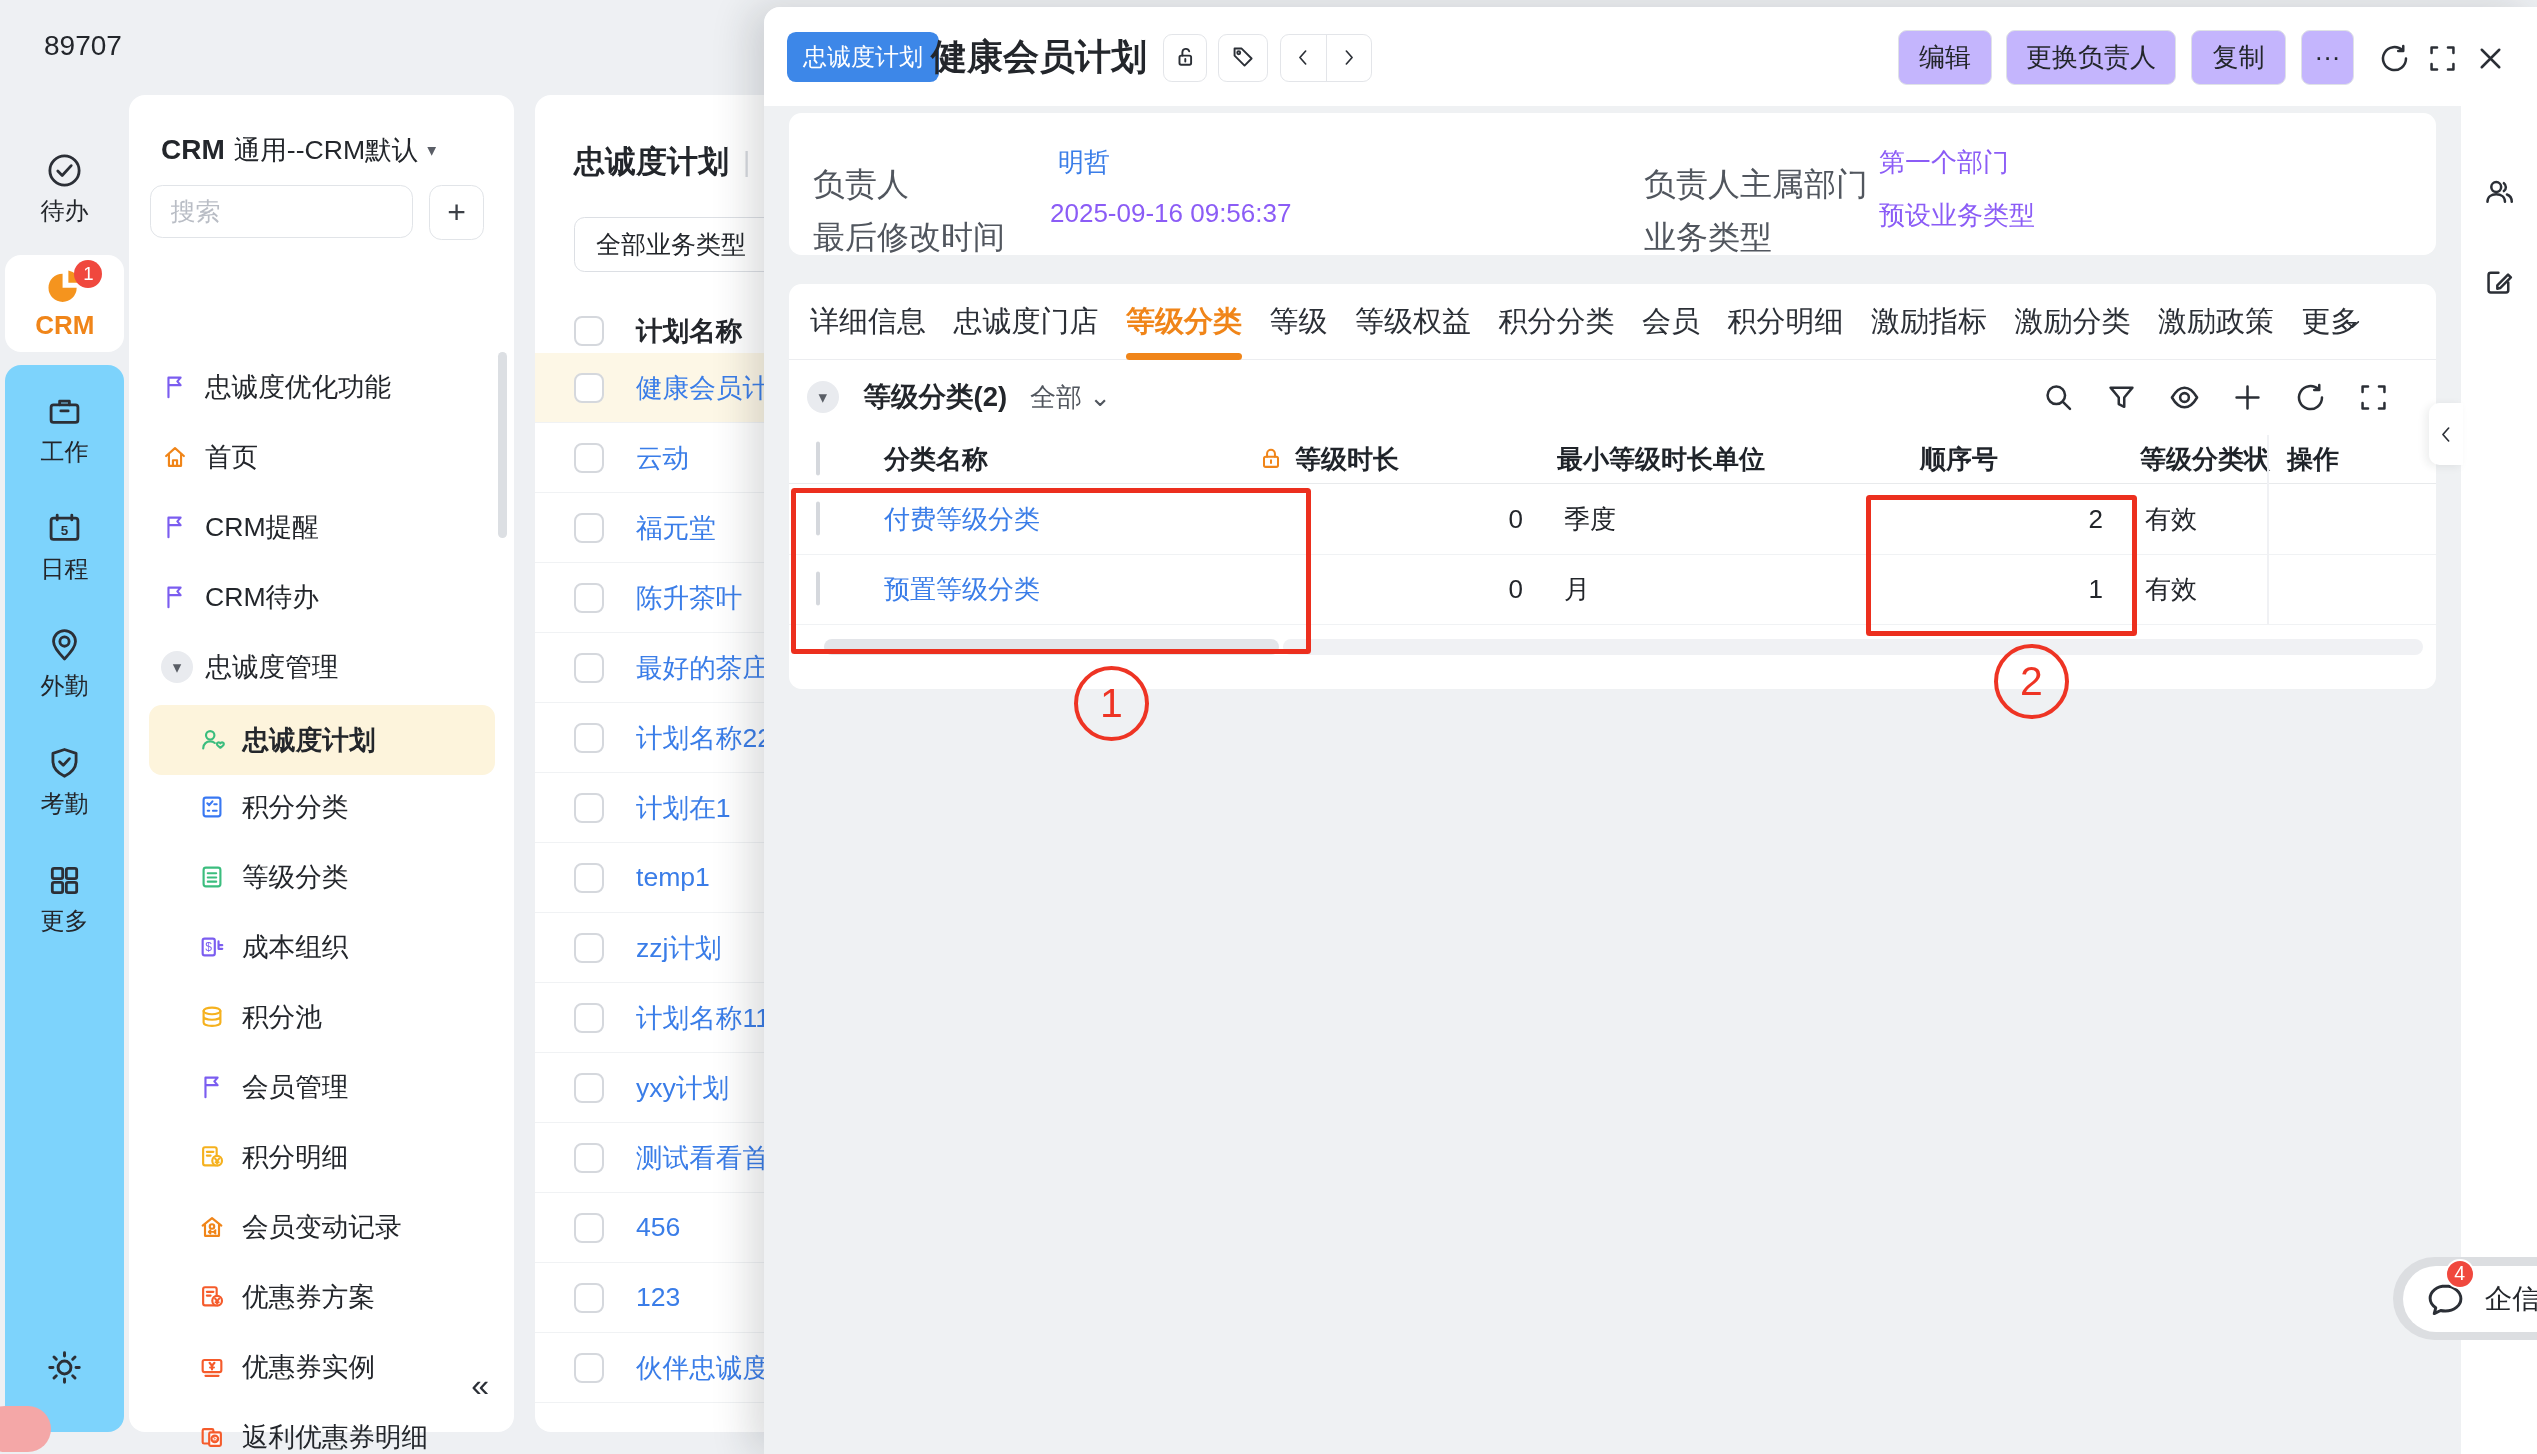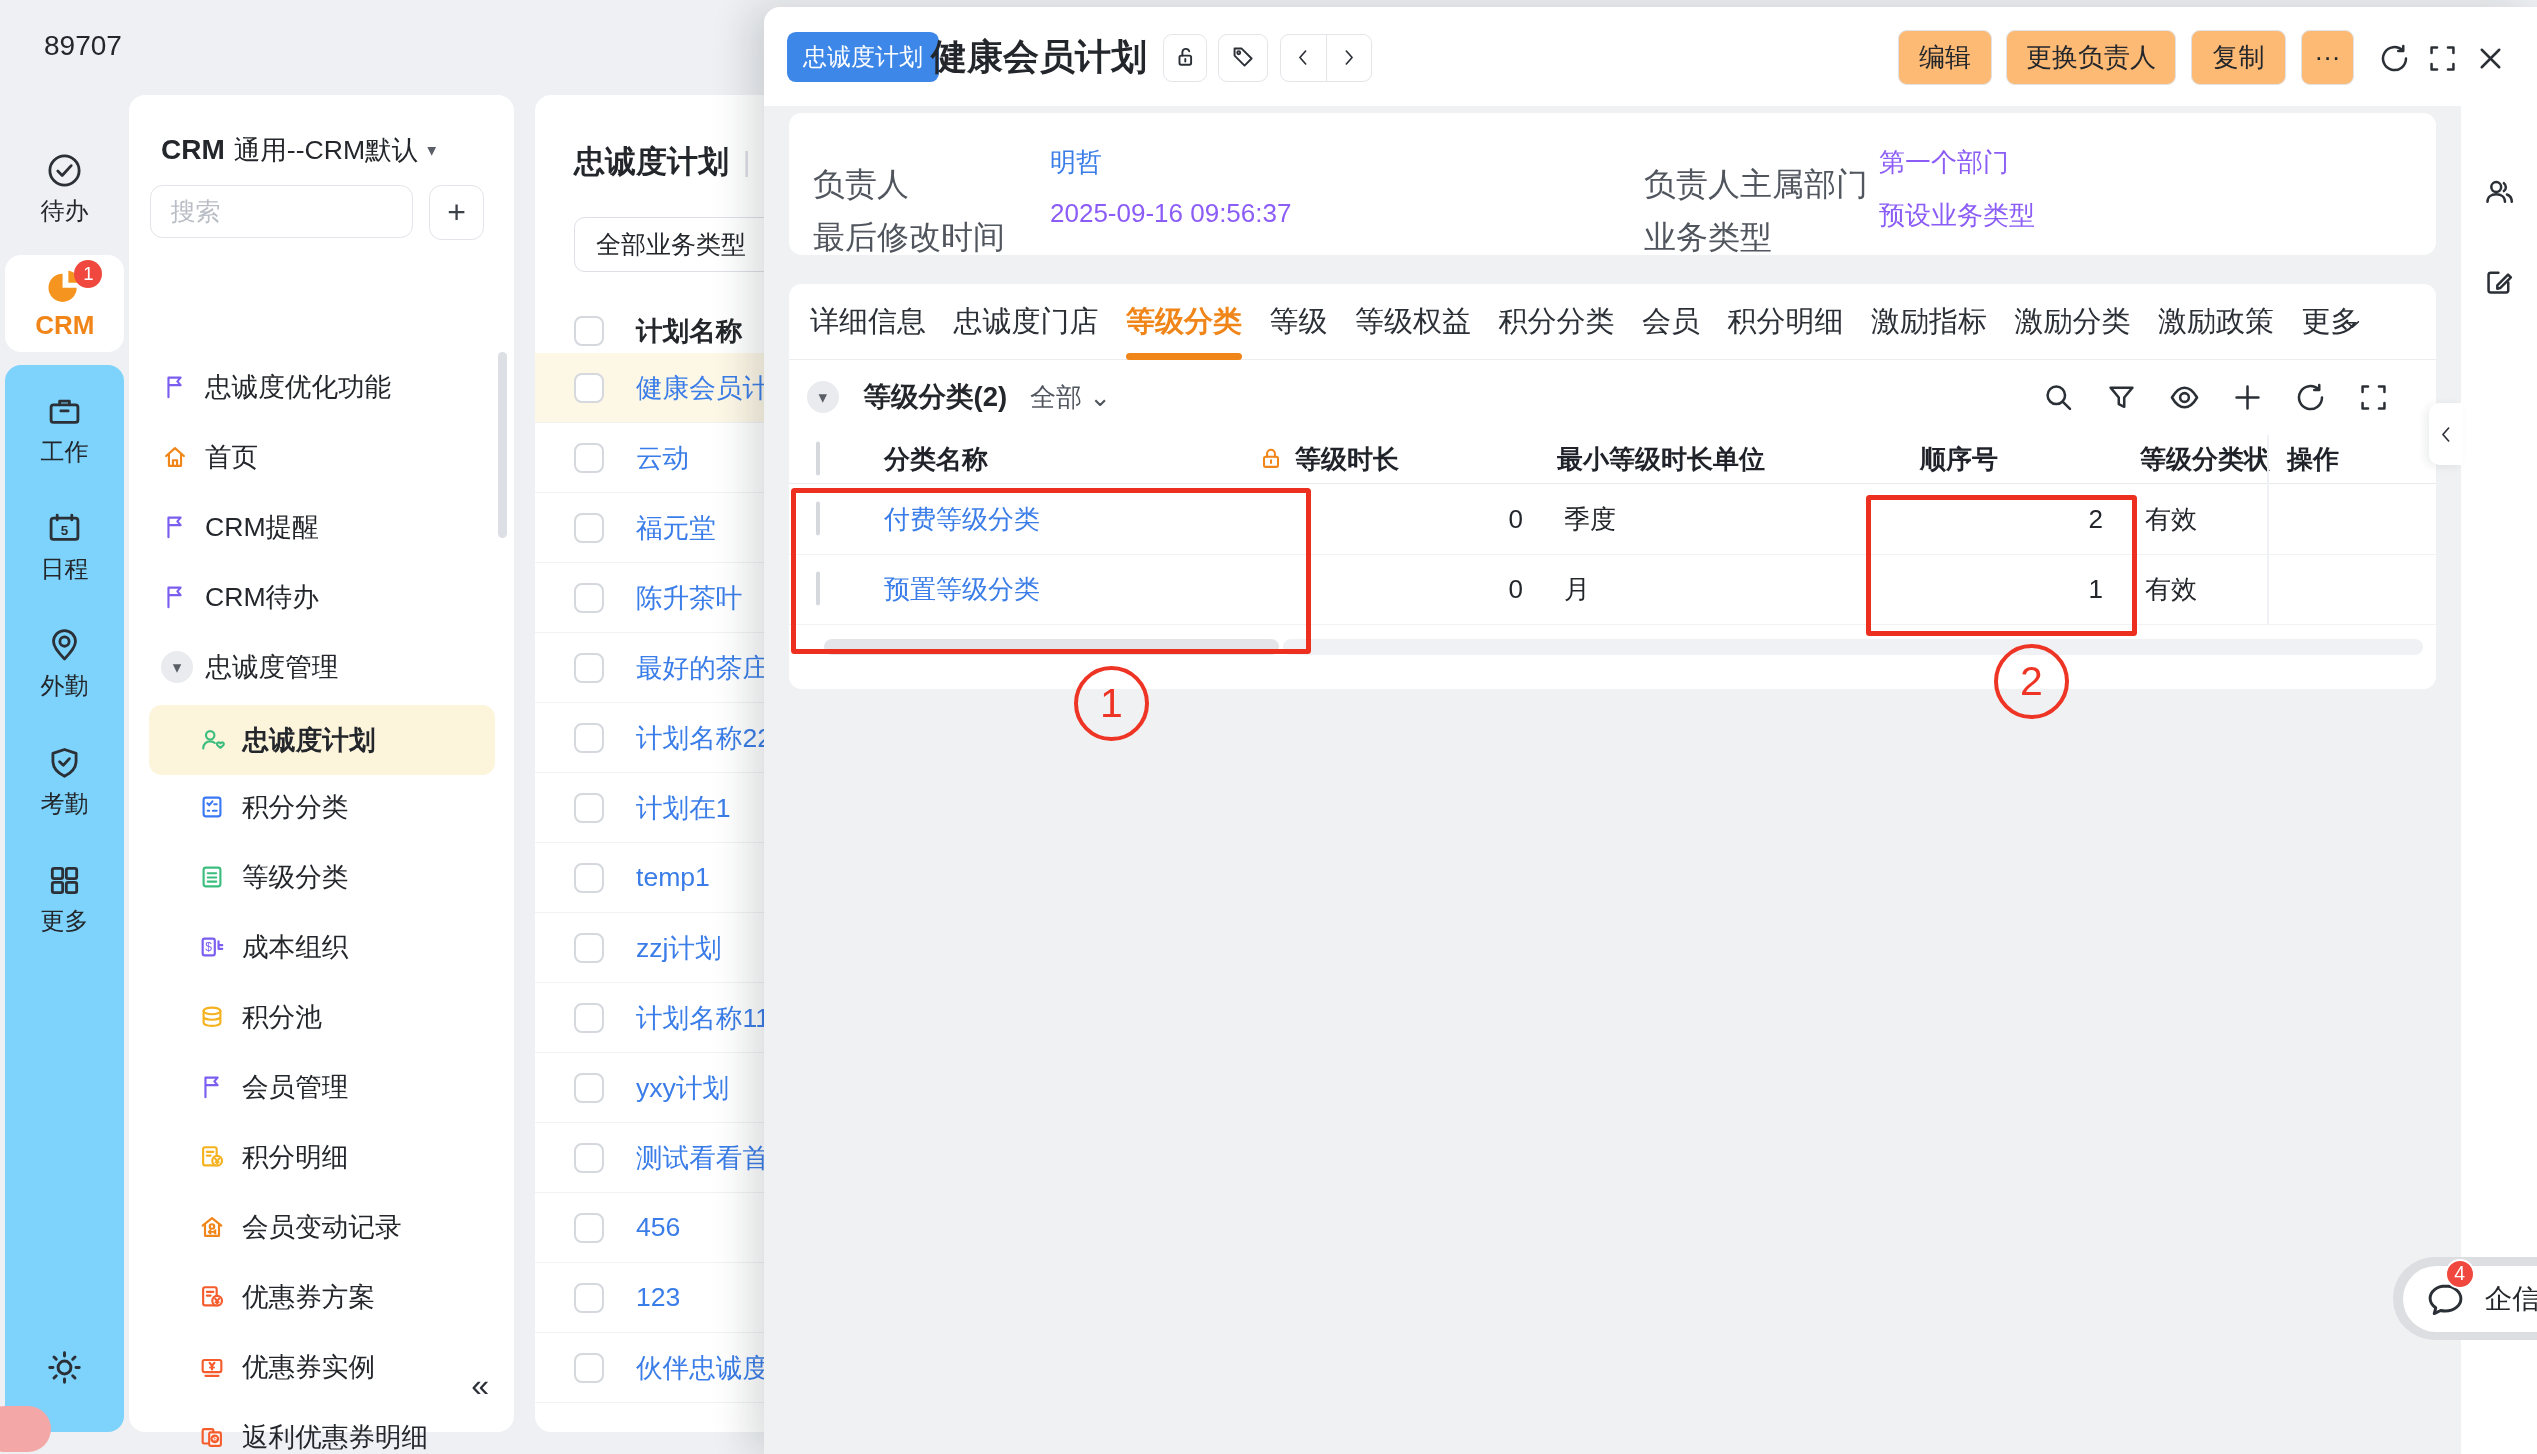--- a/index.html
+++ b/index.html
@@ -62,28 +62,28 @@
   #d-header{position:absolute;left:0;top:0;width:1774px;height:99px;background:#fff;border-top-left-radius:16px;}
   #d-badge{position:absolute;left:23px;top:25px;height:50px;border-radius:8.9px;background:#3d87e8;color:#fff;
            font-size:24px;display:flex;align-items:center;padding:0 16px;}
   #d-title{position:absolute;left:167px;top:32px;font-size:36px;font-weight:bold;line-height:1;}
   .hbtn{position:absolute;top:26.6px;height:48px;border:1.8px solid #e3e5e9;border-radius:8.9px;background:#fff;
         display:flex;align-items:center;justify-content:center;box-sizing:border-box;}
   #d-pager{position:absolute;left:516px;top:26.6px;width:92px;height:48px;border:1.8px solid #e3e5e9;border-radius:8.9px;
            background:#fff;display:flex;box-sizing:border-box;}
   #d-pager .half{width:50%;display:flex;align-items:center;justify-content:center;}
   #d-pager .half:first-child{border-right:1.8px solid #e3e5e9;}
-  .tbtn{position:absolute;top:23px;height:55px;border:1.8px solid #dfe2e6;border-radius:8.9px;background:#fdba74;
+  .tbtn{position:absolute;top:23px;height:55px;border:1.8px solid #dfe2e6;border-radius:8.9px;background:#c4b5fd;
         font-size:26px;color:#23262b;display:flex;align-items:center;justify-content:center;box-sizing:border-box;}
   .wicon{position:absolute;top:34px;width:35px;height:35px;}
   
   #info-card{position:absolute;left:25px;top:106px;width:1647px;height:142px;background:#fff;border-radius:12.4px;}
   .ilabel{position:absolute;font-size:32px;color:#51565e;white-space:nowrap;margin-top:18px;}
   .ivalue{position:absolute;font-size:26px;color:#8b5cf6;white-space:nowrap;}
-  .ivalue.link{color:#3a7de8;}
+  .ivalue.link{color:#3a7de8;margin-left:8px;}
   
   #tabs-card{position:absolute;left:25px;top:277px;width:1647px;height:405px;background:#fff;border-radius:12.4px;}
   #tabs-row{position:absolute;left:0;top:0;width:1647px;height:76px;display:flex;align-items:center;gap:27.5px;
             padding-left:21px;box-sizing:border-box;border-bottom:1.8px solid #ecedf0;}
   .tab{position:relative;font-size:29px;color:#2b2f36;height:76px;display:flex;align-items:center;white-space:nowrap;}
   .tab.active{color:#f08519;font-weight:bold;}
   .tab.active::after{content:"";position:absolute;left:0;right:0;bottom:0;height:6.2px;border-radius:3.5px;background:#f08519;}
   #tab-more-chevron{position:absolute;left:1553px;top:30px;}
   #section-row{position:absolute;left:0;top:76px;width:1647px;height:74px;display:flex;align-items:center;padding-left:17.7px;box-sizing:border-box;}
   #section-title{font-size:27.5px;font-weight:bold;margin-left:12.4px;white-space:nowrap;}

